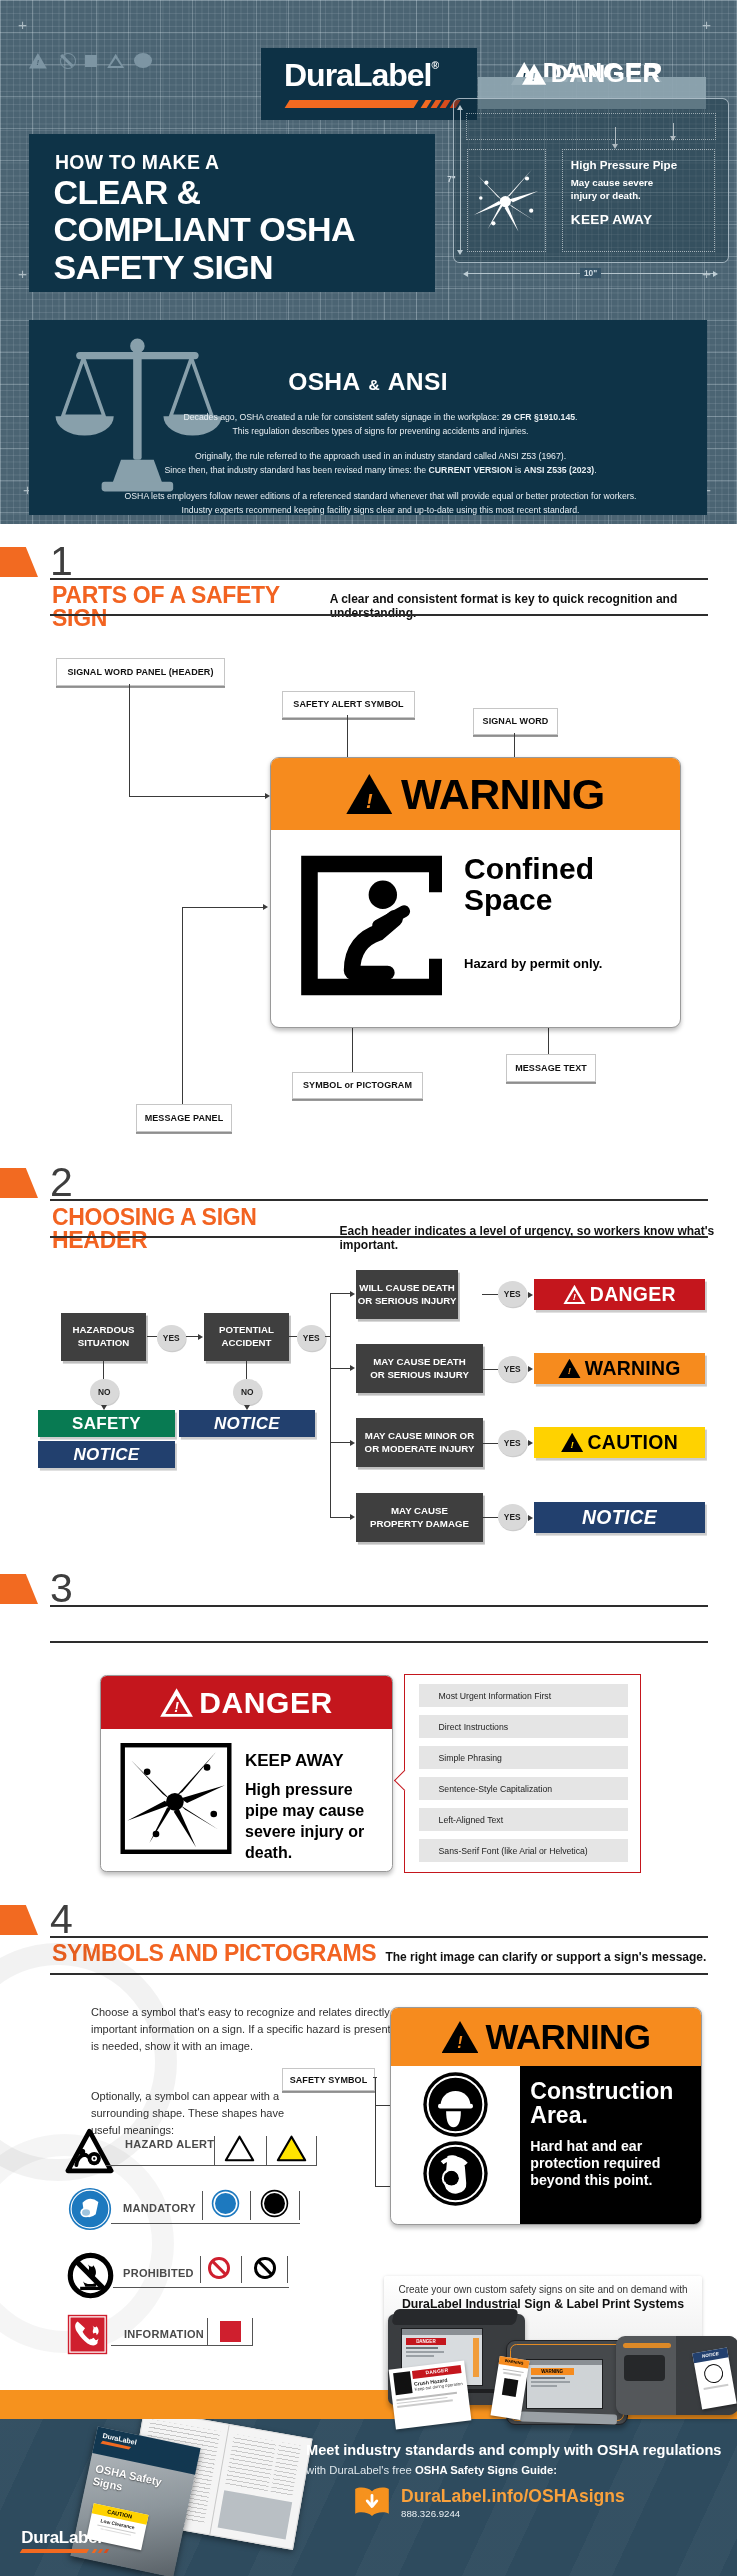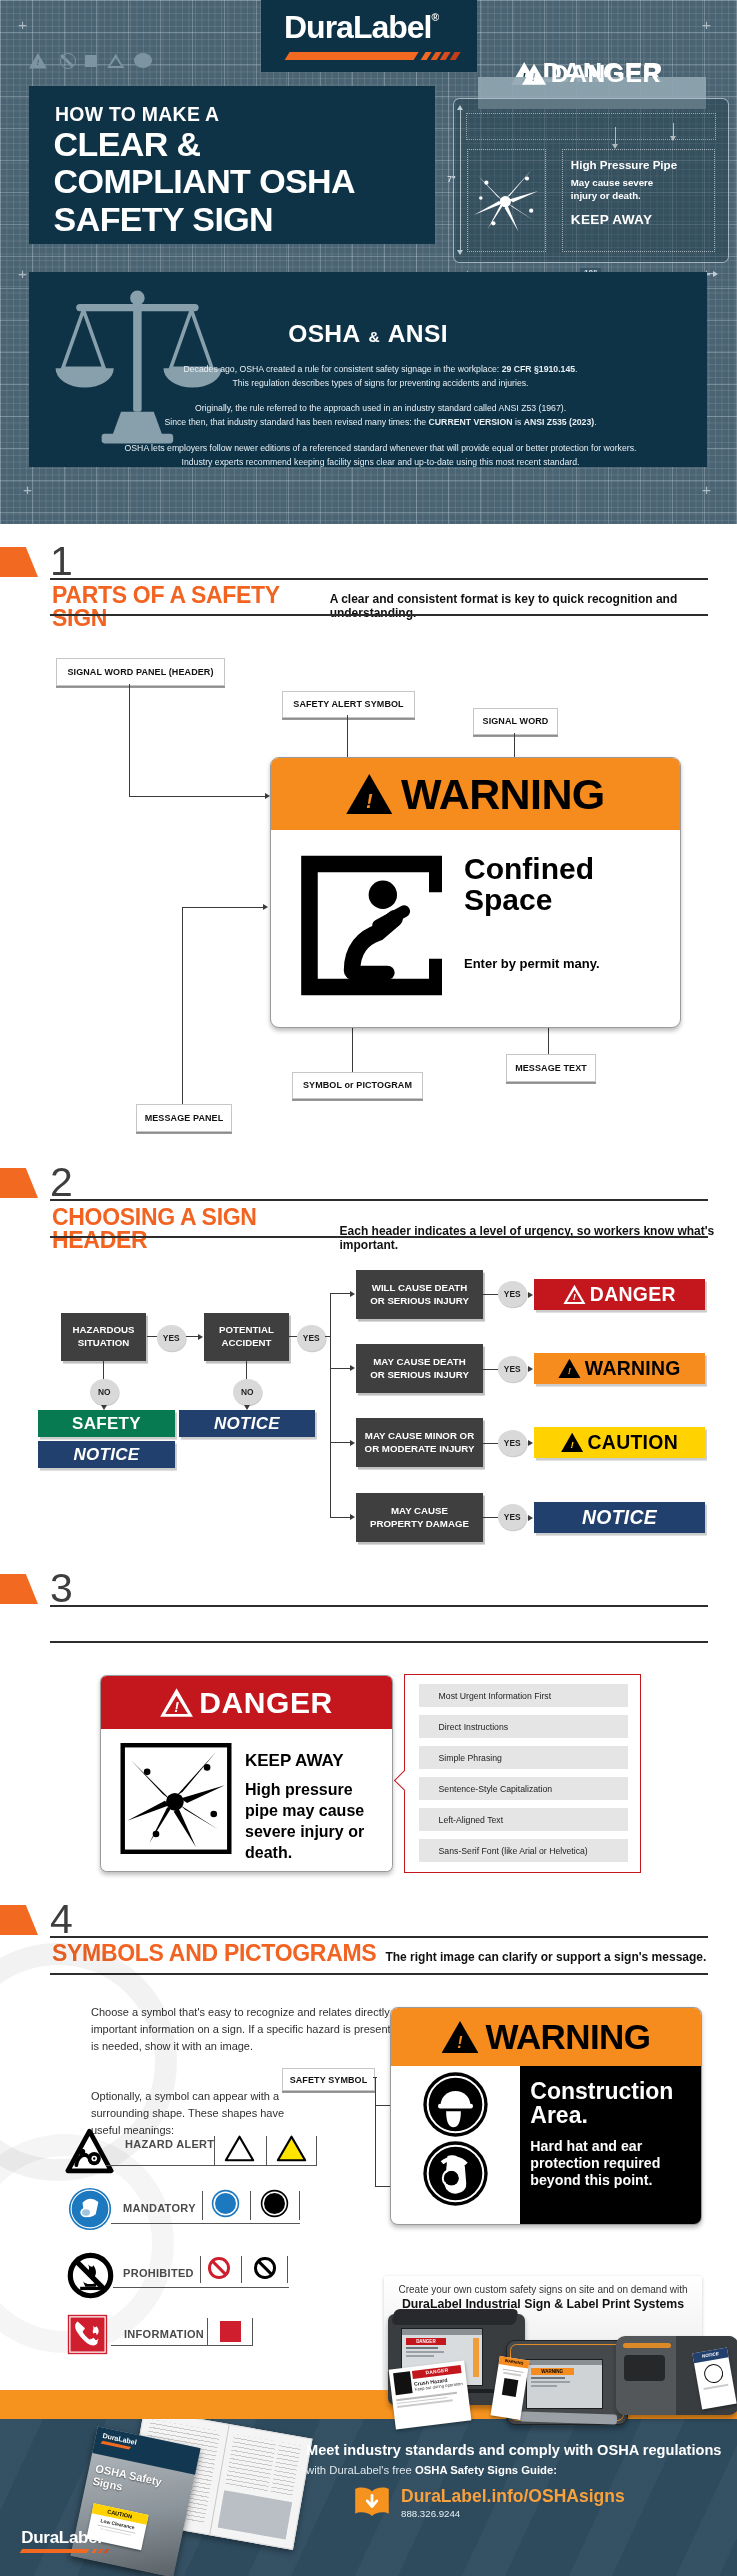--- a/index.html
+++ b/index.html
@@ -9,21 +9,21 @@
 
   
   .blueprint{left:0;top:0;width:737px;height:524px;background-color:#4b6473;
     background-image:
       linear-gradient(rgba(210,224,231,.28) 0.6px,transparent 0.6px),
       linear-gradient(90deg,rgba(210,224,231,.28) 0.6px,transparent 0.6px),
       linear-gradient(rgba(210,224,231,.13) 0.6px,transparent 0.6px),
       linear-gradient(90deg,rgba(210,224,231,.13) 0.6px,transparent 0.6px);
     background-size:32px 32px,32px 32px,6.5px 6.5px,6.5px 6.5px;}
   .plus{color:rgba(235,243,247,.6);font-size:15.5px;font-weight:400;}
-  .panel{background:#0e3347;}
+  .panel{background:#0e3347;margin-top:48px;}
   .miniicons{display:flex;align-items:center;gap:9.7px;}
   .noc{position:relative;width:13.6px;height:13.6px;border:1.9px solid #7d95a3;border-radius:50%;}
   .noc::after{content:"";position:absolute;left:-1.9px;top:5.2px;width:15.5px;height:2.6px;background:#7d95a3;transform:rotate(45deg);}
   .sq{width:12.3px;height:12.3px;background:#7d95a3;}
   .trio{position:relative;width:17px;height:14.2px;}
   .trio::before{content:"";position:absolute;inset:0;background:#7d95a3;clip-path:polygon(50% 0,100% 100%,0 100%);}
   .trio::after{content:"";position:absolute;left:3.2px;right:3.2px;top:4.5px;bottom:1.9px;background:#4b6473;clip-path:polygon(50% 0,100% 100%,0 100%);}
   .el{width:18px;height:15px;background:#7d95a3;border-radius:50%;}
 
   
@@ -249,21 +249,21 @@
       <span style="font-size:43px;font-weight:800;color:#000;letter-spacing:-0.6px;">WARNING</span>
     </div>
     <svg class="a" style="left:28.5px;top:91px;" viewBox="0 0 120 124" width="142" height="153">
       <path d="M116 34 V10 H8 V114 H116 V90" fill="none" stroke="#000" stroke-width="14"></path>
       <circle cx="70" cy="36" r="12" fill="#000"></circle>
       <path d="M44 100 c0-18 10-28 22-32 l14-12" fill="none" stroke="#000" stroke-width="14" stroke-linecap="round"></path>
       <path d="M66 62 l22-12" stroke="#000" stroke-width="10" stroke-linecap="round"></path>
       <path d="M44 102 h30" stroke="#000" stroke-width="12" stroke-linecap="round"></path>
     </svg>
     <div class="a" style="left:193px;top:96px;width:194px;font-size:30px;font-weight:800;color:#000;line-height:1.03;">Confined Space</div>
-    <div class="a" style="left:193px;top:198px;font-size:13px;font-weight:700;color:#000;">Enter by permit many.</div>
+    <div class="a" style="left:193px;top:198px;font-size:13px;font-weight:700;color:#000;">Hazard by permit only.</div>
   </div>
 
   <div class="a flag" style="left:0;top:1168px;width:38px;height:30px;"></div>
   <div class="a secnum" style="left:50px;top:1162px;">2</div>
   <div class="a rule" style="left:50px;top:1199px;width:658px;"></div>
   <div class="a" style="left:52px;top:1206px;display:flex;align-items:flex-end;">
     <span class="sectitle">CHOOSING A SIGN HEADER</span>
     <span class="secsub">Each header indicates a level of urgency, so workers know what's important.</span>
   </div>
   <div class="a rule" style="left:50px;top:1236px;width:658px;"></div>
@@ -293,21 +293,21 @@
   <div class="a ycirc" style="left:233px;top:1379px;width:28.5px;height:26px;">NO</div>
   <div class="a ln" style="left:246px;top:1405px;width:1.3px;height:3.2px;"></div>
   <div class="a ah-d" style="left:244px;top:1405px;"></div>
 
   <div class="a shead" style="left:38px;top:1410px;width:137px;height:27px;background:#087a52;color:#fff;font-size:17px;">SAFETY</div>
   <div class="a shead it" style="left:179px;top:1410px;width:136px;height:27px;background:#22406e;color:#fff;font-size:17px;">NOTICE</div>
   <div class="a shead it" style="left:38px;top:1441px;width:137px;height:27px;background:#22406e;color:#fff;font-size:17px;">NOTICE</div>
 
   <div class="a ln" style="left:331px;top:1293px;width:19px;height:1.3px;"></div>
   <div class="a ah-r" style="left:350px;top:1291px;"></div>
-  <div class="a fbox" style="left:356px;top:1270px;width:127px;height:49px;">
+  <div class="a fbox" style="left:356px;top:1270px;width:102px;height:49px;">
     <span>WILL CAUSE DEATH</span>
       <span>OR SERIOUS INJURY</span>
   </div>
   <div class="a ln" style="left:482px;top:1294px;width:15.5px;height:1.3px;"></div>
   <div class="a ycirc" style="left:498px;top:1281px;width:28.5px;height:26px;">YES</div>
   <div class="a ah-r" style="left:528px;top:1292px;"></div>
   <div class="a shead" style="left:534px;top:1279px;width:171px;height:31px;background:#c4161d;color:#fff;">
     <span class="atri" style="--t:#fff;--ti:#c4161d;--b:#fff;font-size:19.4px;">
         <i class="o"></i>
         <i class="n"></i>

